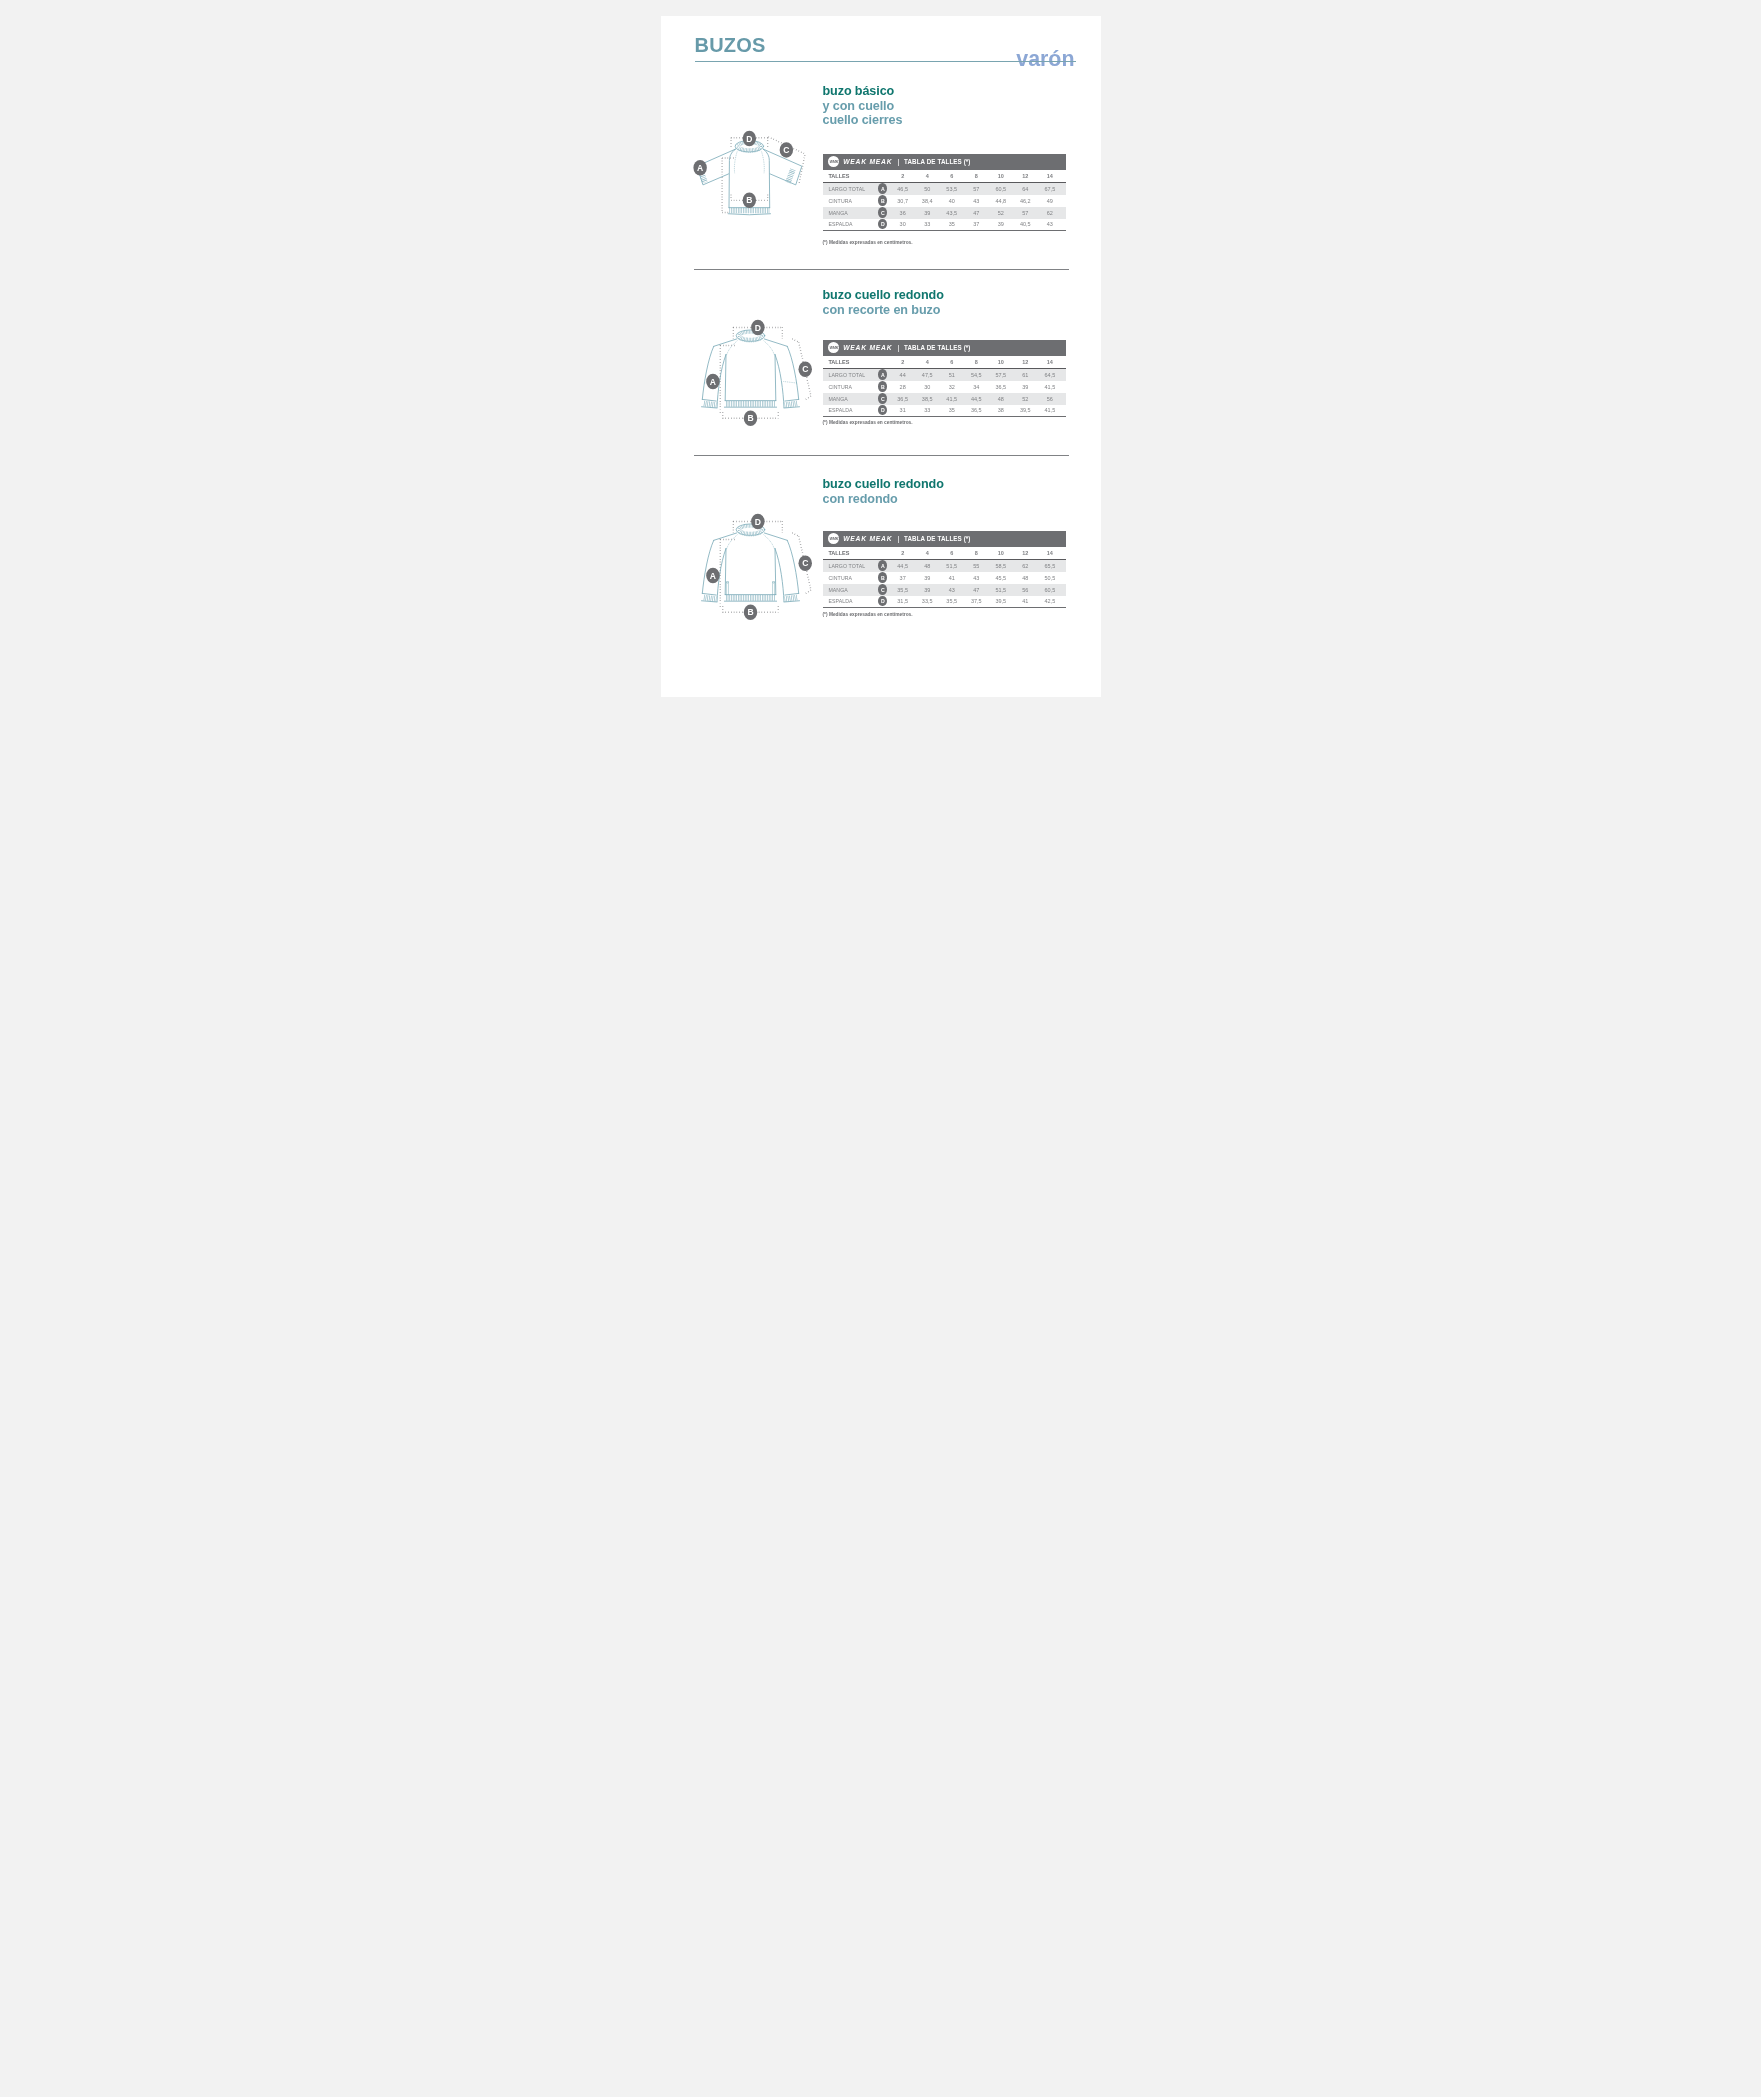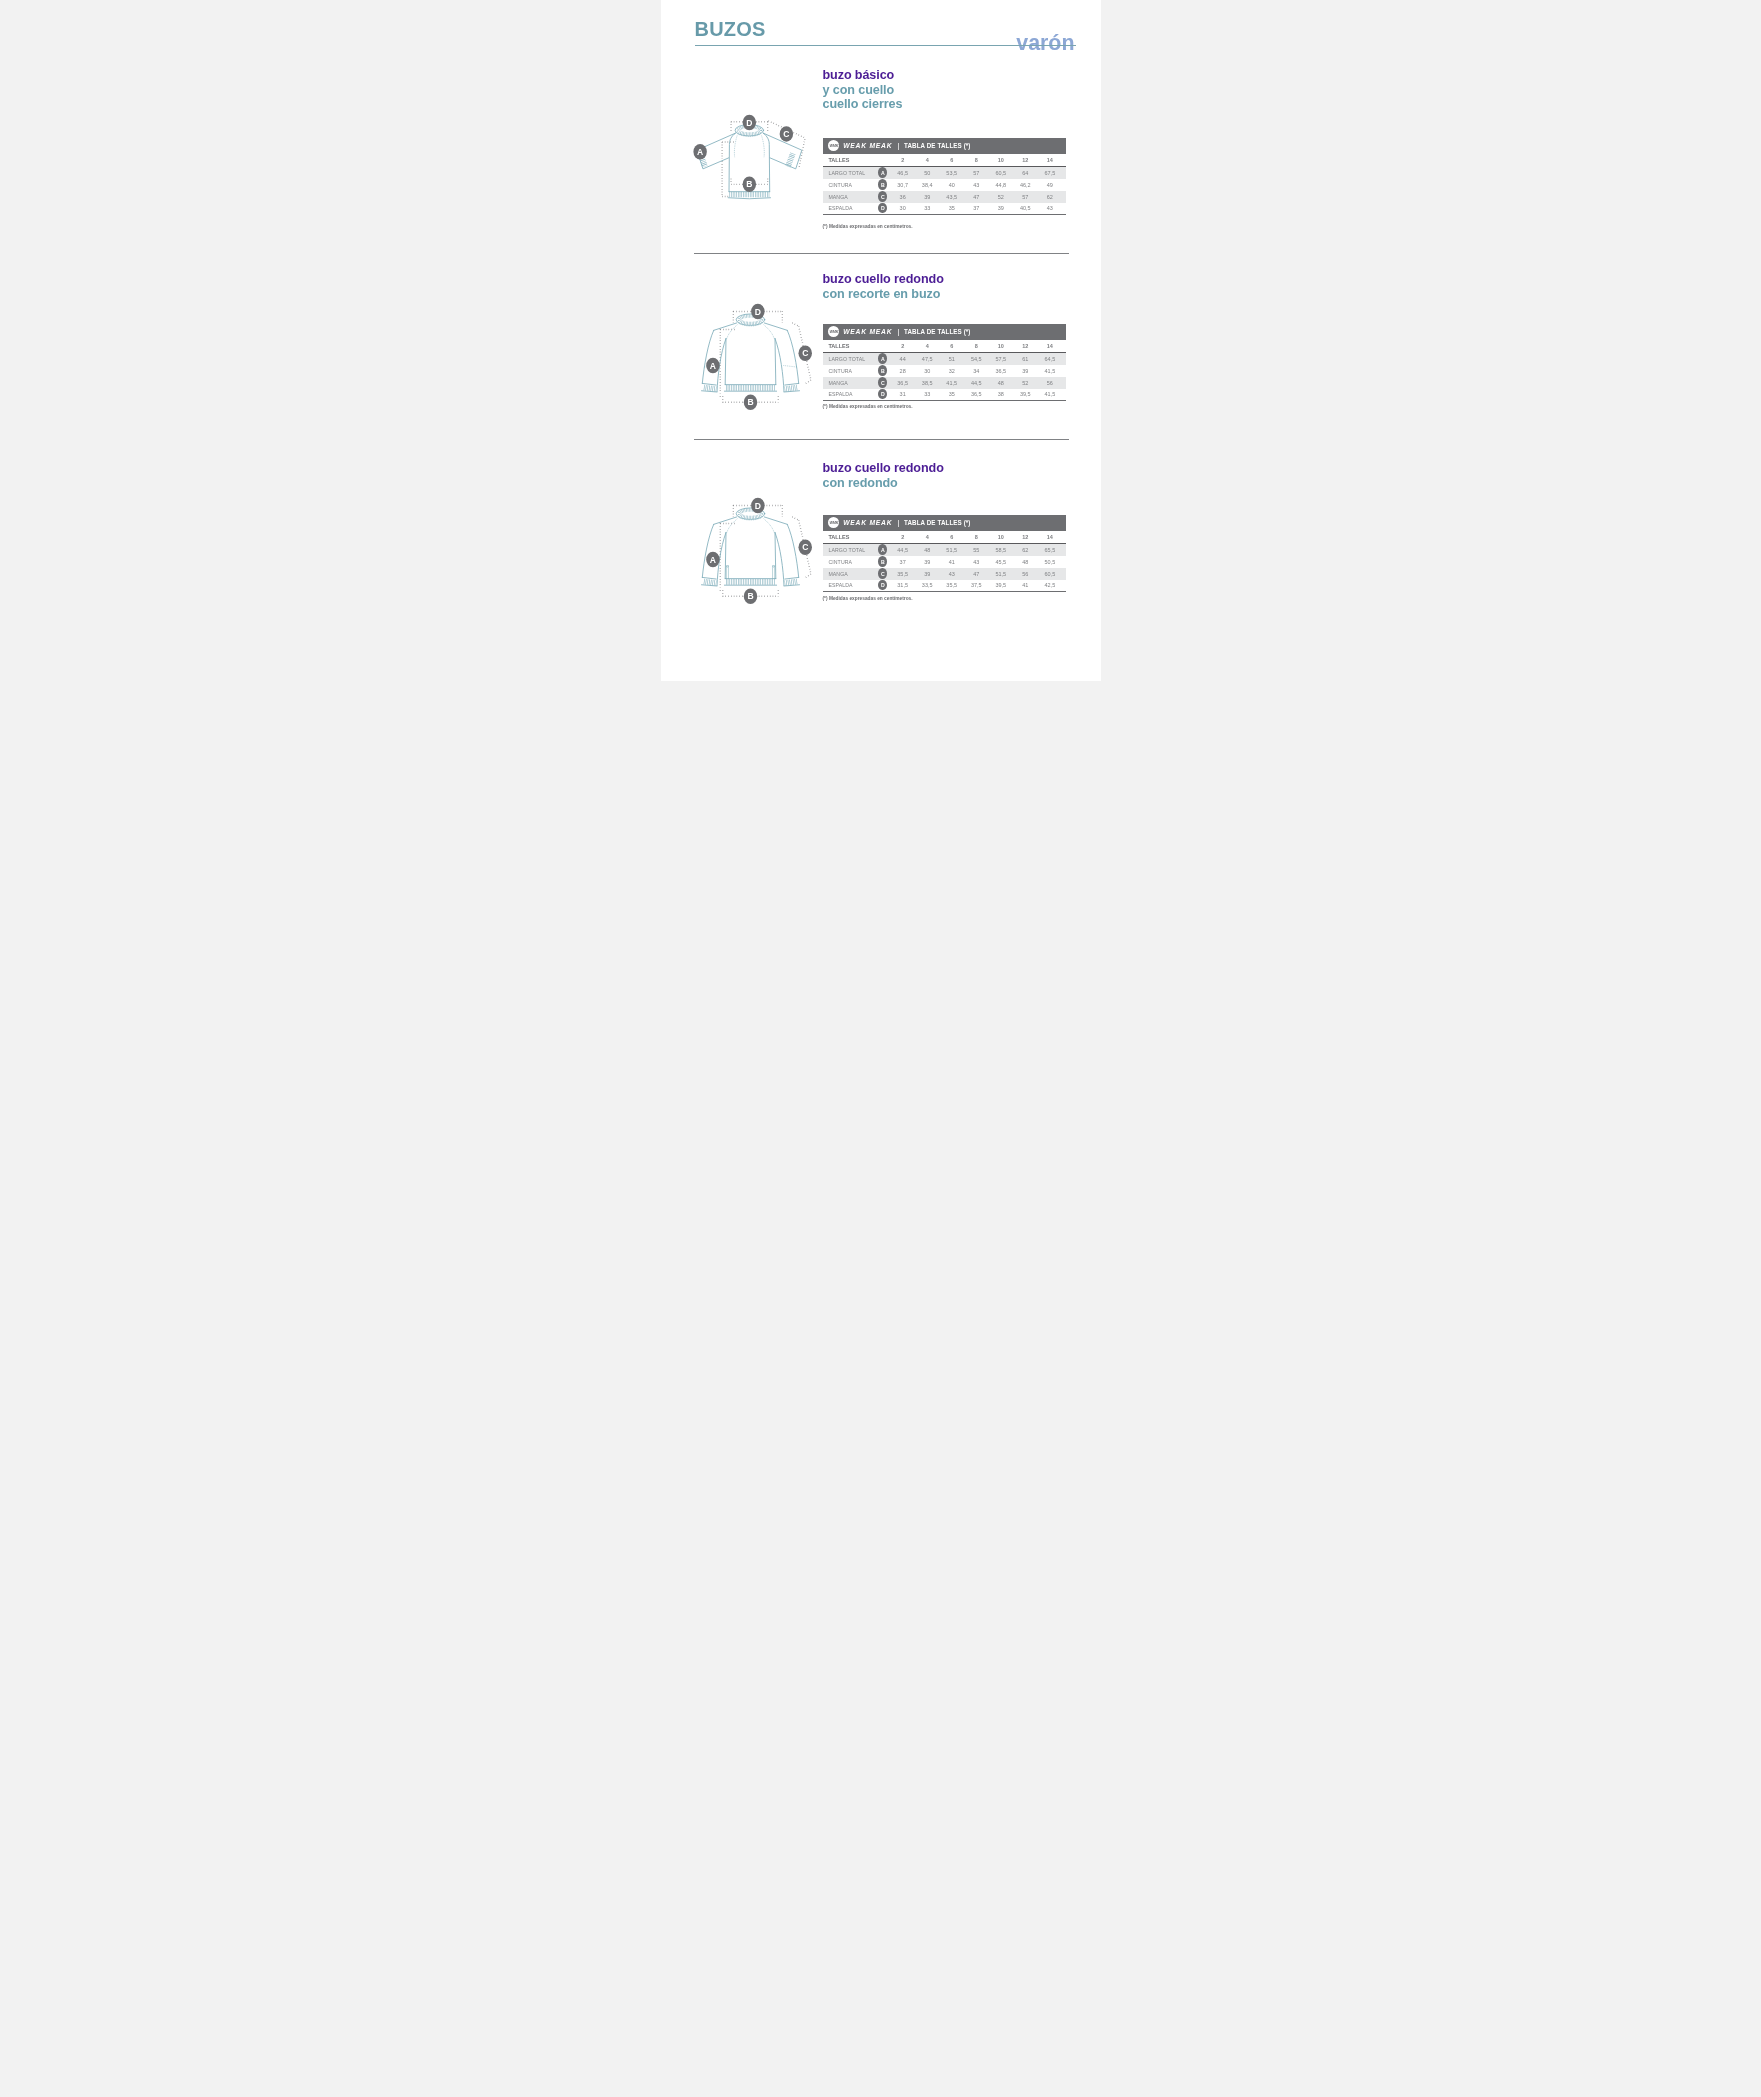--- a/index.html
+++ b/index.html
@@ -1,28 +1,28 @@
 <!DOCTYPE html>
 <html style="font-size:6.7px"><head>
 <meta charset="utf-8">
 <style>
   html,body{margin:0;padding:0;background:#f2f2f2;}
-  .page{position:relative;width:440px;height:681px;background:#ffffff;margin:0 auto;
+  .page{position:relative;width:440px;height:681px;background:#ffffff;margin:16px auto;
         font-family:"Liberation Sans",sans-serif;overflow:hidden;}
 
   
   .brand-title{position:absolute;left:34px;top:17.6px;font-size:20px;font-weight:bold;
                color:#679AA9;letter-spacing:0.2px;}
   .gender{position:absolute;right:26px;top:31px;font-size:21.4px;font-weight:bold;color:#8CA7D5;}
   .header-rule{position:absolute;left:34px;top:45px;width:381px;height:1.3px;background:#79A4B0;}
 
   
   .sec-title{position:absolute;left:162px;font-size:12.6px;font-weight:bold;line-height:14.7px;
              letter-spacing:-0.1px;}
-  .tg{color:#4c1d95;}
+  .tg{color:#0f766e;}
   .tt{color:#679DAC;}
 
   
   .divider{position:absolute;left:33px;width:375px;height:1.3px;background:#808285;}
 
   
   .table{position:absolute;left:162px;width:243px;}
   .thead{height:15.5px;background:#6D6E71;color:#fff;display:flex;align-items:center;
          padding-left:5.9px;box-sizing:border-box;}
   .logo-circle{width:11px;height:11px;border-radius:50%;background:#fff;color:#6D6E71;

